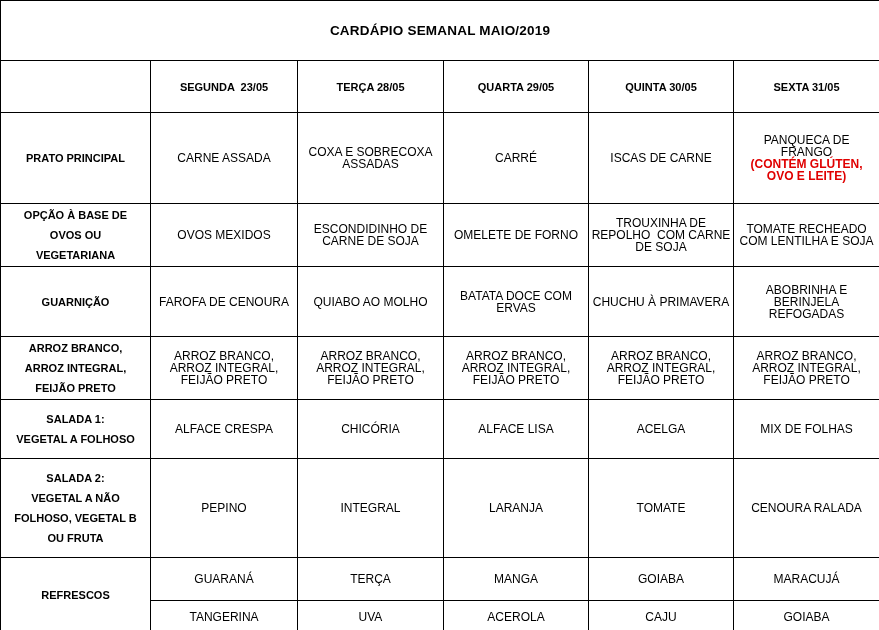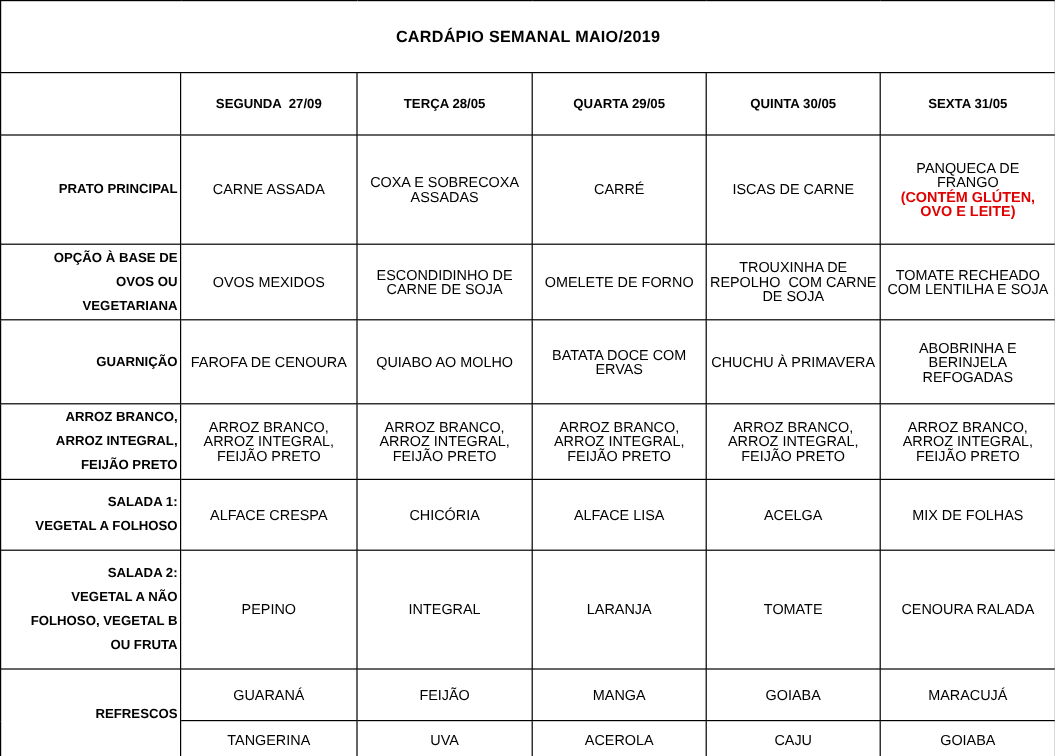--- a/index.html
+++ b/index.html
@@ -39,21 +39,20 @@
   }
   tr.day-row { height: 52px; }
   th.day, th.corner {
     font-weight: bold;
     font-size: 11px;
   }
   td.label {
     font-weight: bold;
     font-size: 11px;
     line-height: 20px;
-    text-align: right;
   }
   td.cell {
     font-weight: normal;
     font-size: 12px;
     line-height: 12px;
   }
   .warn {
     color: var(--warn);
     font-weight: bold;
   }
@@ -69,21 +68,21 @@
       <col class="c3">
       <col class="c4">
       <col class="c5">
   </colgroup>
   <thead>
     <tr>
       <td colspan="6" class="title">CARDÁPIO SEMANAL MAIO/2019</td>
     </tr>
     <tr class="day-row" id="day-row">
       <th class="corner"></th>
-    <th class="day">SEGUNDA  27/09</th>
+    <th class="day">SEGUNDA  23/05</th>
         <th class="day">TERÇA 28/05</th>
         <th class="day">QUARTA 29/05</th>
         <th class="day">QUINTA 30/05</th>
         <th class="day">SEXTA 31/05</th>
       </tr>
   </thead>
   <tbody id="menu-body">
       <tr style="height: 91px;">
         <td class="label">PRATO PRINCIPAL</td>
         <td class="cell"><span>CARNE ASSADA</span></td>
@@ -157,21 +156,21 @@
 OU FRUTA</td>
         <td class="cell"><span>PEPINO</span></td>
         <td class="cell"><span>INTEGRAL</span></td>
         <td class="cell"><span>LARANJA</span></td>
         <td class="cell"><span>TOMATE</span></td>
         <td class="cell"><span>CENOURA RALADA</span></td>
       </tr>
       <tr style="height: 43px;">
         <td class="label" rowspan="2">REFRESCOS</td>
         <td class="cell"><span>GUARANÁ</span></td>
-        <td class="cell"><span>FEIJÃO</span></td>
+        <td class="cell"><span>TERÇA</span></td>
         <td class="cell"><span>MANGA</span></td>
         <td class="cell"><span>GOIABA</span></td>
         <td class="cell"><span>MARACUJÁ</span></td>
       </tr>
       <tr style="height: 32px;">
         <td class="cell"><span>TANGERINA</span></td>
         <td class="cell"><span>UVA</span></td>
         <td class="cell"><span>ACEROLA</span></td>
         <td class="cell"><span>CAJU</span></td>
         <td class="cell"><span>GOIABA</span></td>

